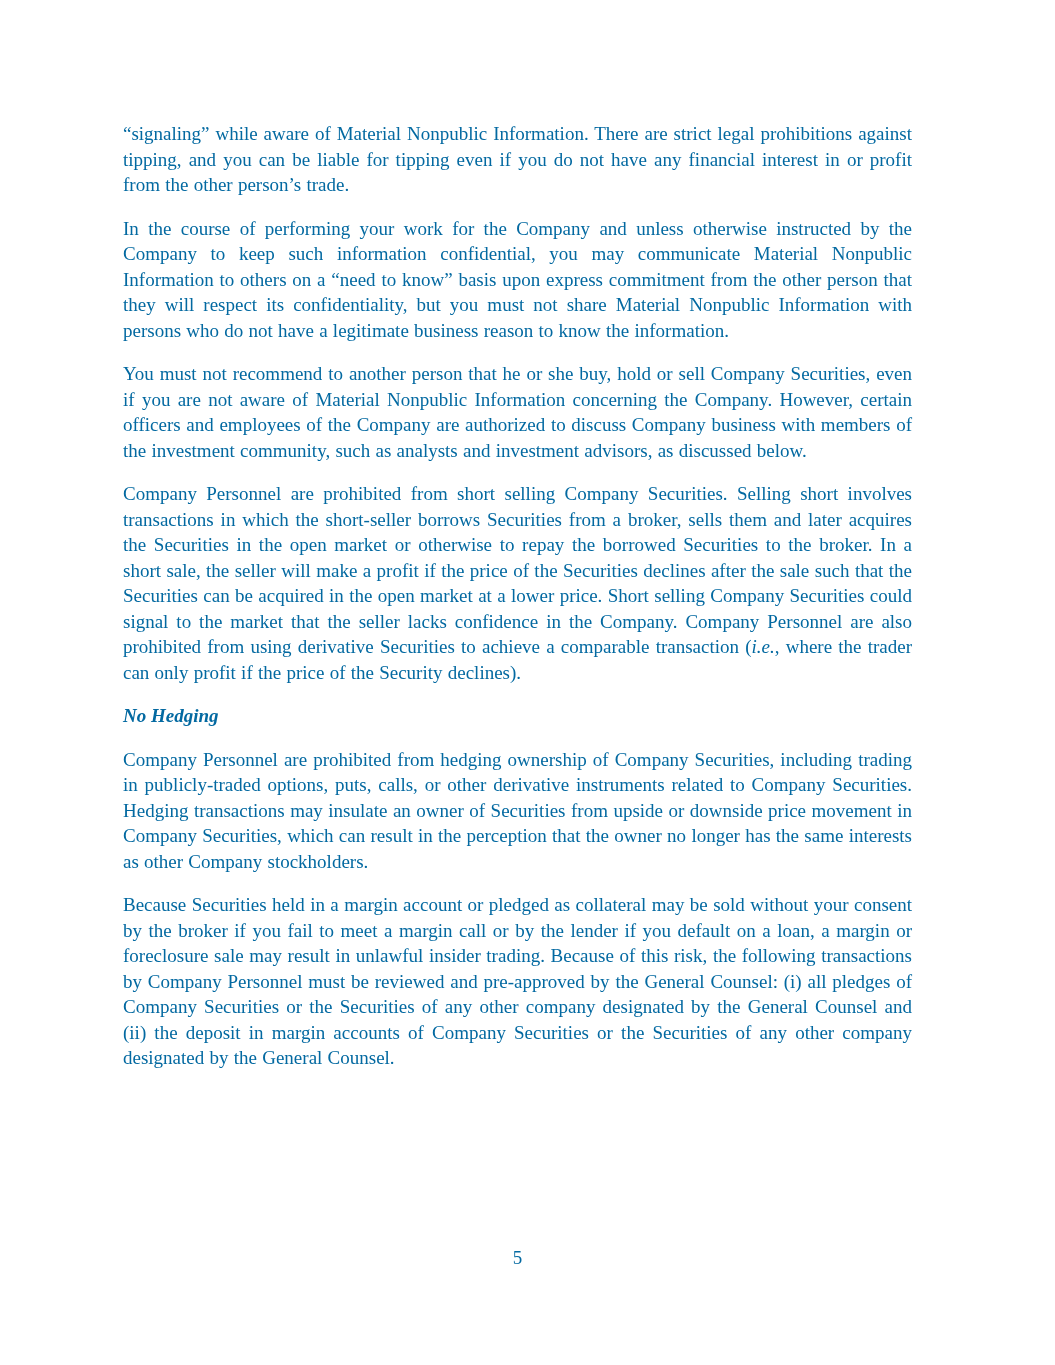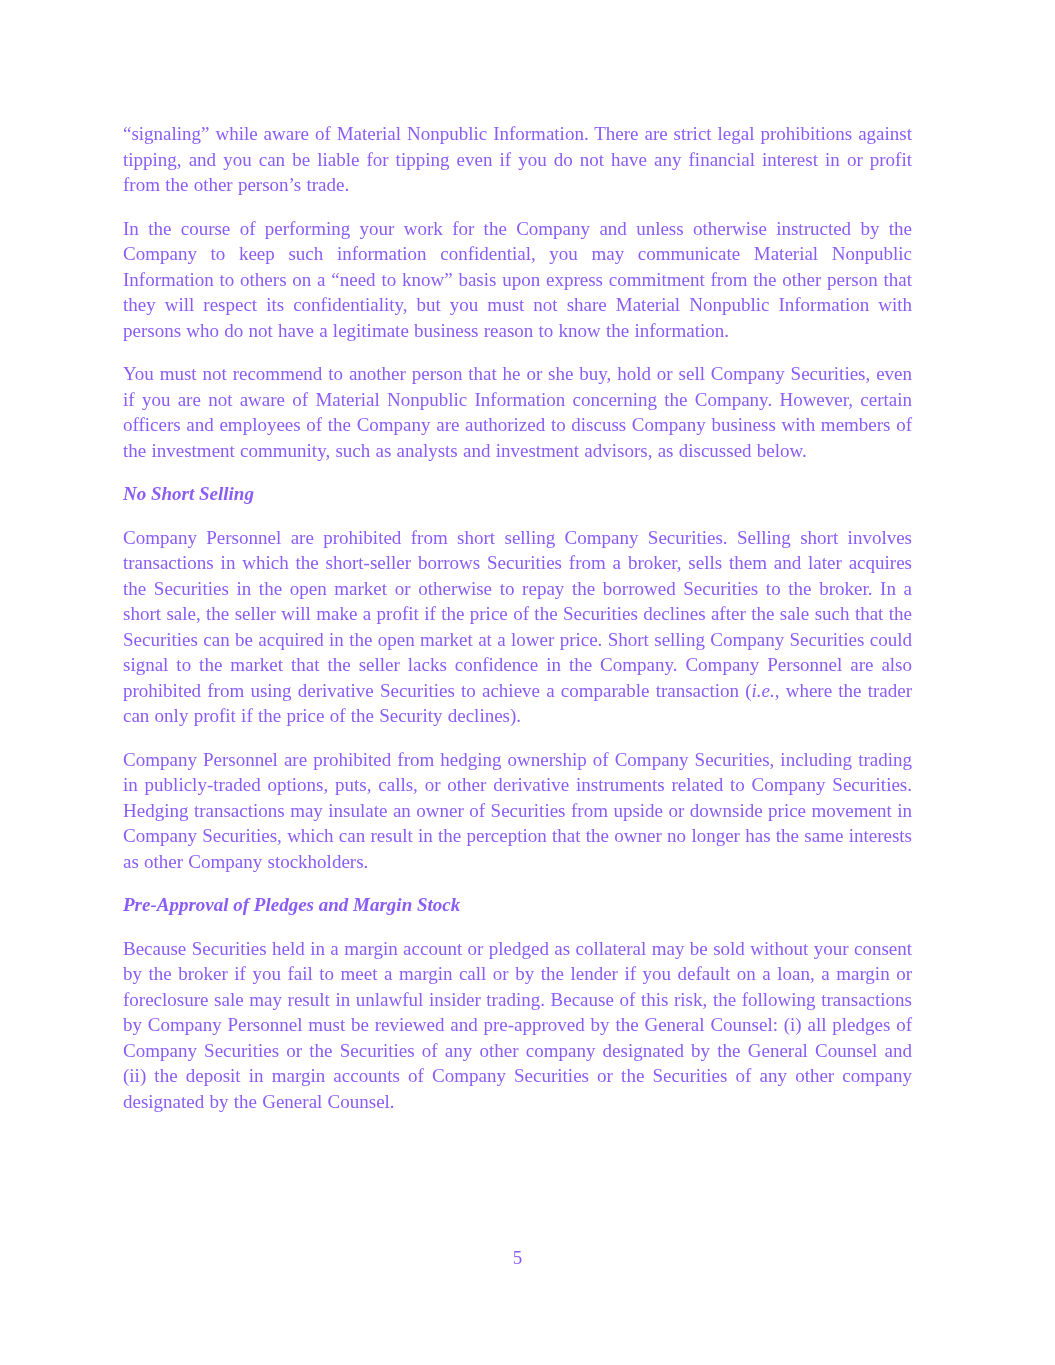--- a/index.html
+++ b/index.html
@@ -7,21 +7,21 @@
     margin: 0;
     padding: 0;
     background: #ffffff;
   }
   .page {
     position: relative;
     width: 1055px;
     height: 1365px;
     background: #ffffff;
     font-family: "Liberation Serif", serif;
-    color: #8b5cf6;
+    color: #0369a1;
     overflow: hidden;
   }
   .content {
     position: absolute;
     left: 123px;
     top: 121px;
     width: 789px;
   }
   .para {
     margin: 0 0 18px 0;
@@ -57,27 +57,26 @@
 
 <div class="page">
   <div class="content">
 
     <p class="para">“signaling” while aware of Material Nonpublic Information. There are strict legal prohibitions against tipping, and you can be liable for tipping even if you do not have any financial interest in or profit from the other person’s trade.</p>
 
     <p class="para">In the course of performing your work for the Company and unless otherwise instructed by the Company to keep such information confidential, you may communicate Material Nonpublic Information to others on a “need to know” basis upon express commitment from the other person that they will respect its confidentiality, but you must not share Material Nonpublic Information with persons who do not have a legitimate business reason to know the information.</p>
 
     <p class="para">You must not recommend to another person that he or she buy, hold or sell Company Securities, even if you are not aware of Material Nonpublic Information concerning the Company. However, certain officers and employees of the Company are authorized to discuss Company business with members of the investment community, such as analysts and investment advisors, as discussed below.</p>
 
-    <h3 class="heading">No Short Selling</h3>
 
     <p class="para"><span>Company Personnel are prohibited from short selling Company Securities. Selling short involves transactions in which the short-seller borrows Securities from a broker, sells them and later acquires the Securities in the open market or otherwise to repay the borrowed Securities to the broker. In a short sale, the seller will make a profit if the price of the Securities declines after the sale such that the Securities can be acquired in the open market at a lower price. Short selling Company Securities could signal to the market that the seller lacks confidence in the Company. Company Personnel are also prohibited from using derivative Securities to achieve a comparable transaction (</span><em>i.e.</em><span>, where the trader can only profit if the price of the Security declines).</span></p>
 
+    <h3 class="heading">No Hedging</h3>
 
     <p class="para">Company Personnel are prohibited from hedging ownership of Company Securities, including trading in publicly-traded options, puts, calls, or other derivative instruments related to Company Securities. Hedging transactions may insulate an owner of Securities from upside or downside price movement in Company Securities, which can result in the perception that the owner no longer has the same interests as other Company stockholders.</p>
 
-    <h3 class="heading">Pre-Approval of Pledges and Margin Stock</h3>
 
     <p class="para">Because Securities held in a margin account or pledged as collateral may be sold without your consent by the broker if you fail to meet a margin call or by the lender if you default on a loan, a margin or foreclosure sale may result in unlawful insider trading. Because of this risk, the following transactions by Company Personnel must be reviewed and pre-approved by the General Counsel: (i) all pledges of Company Securities or the Securities of any other company designated by the General Counsel and (ii) the deposit in margin accounts of Company Securities or the Securities of any other company designated by the General Counsel.</p>
 
   </div>
 
   <div class="page-number">5</div>
 </div>
 
 </body></html>

